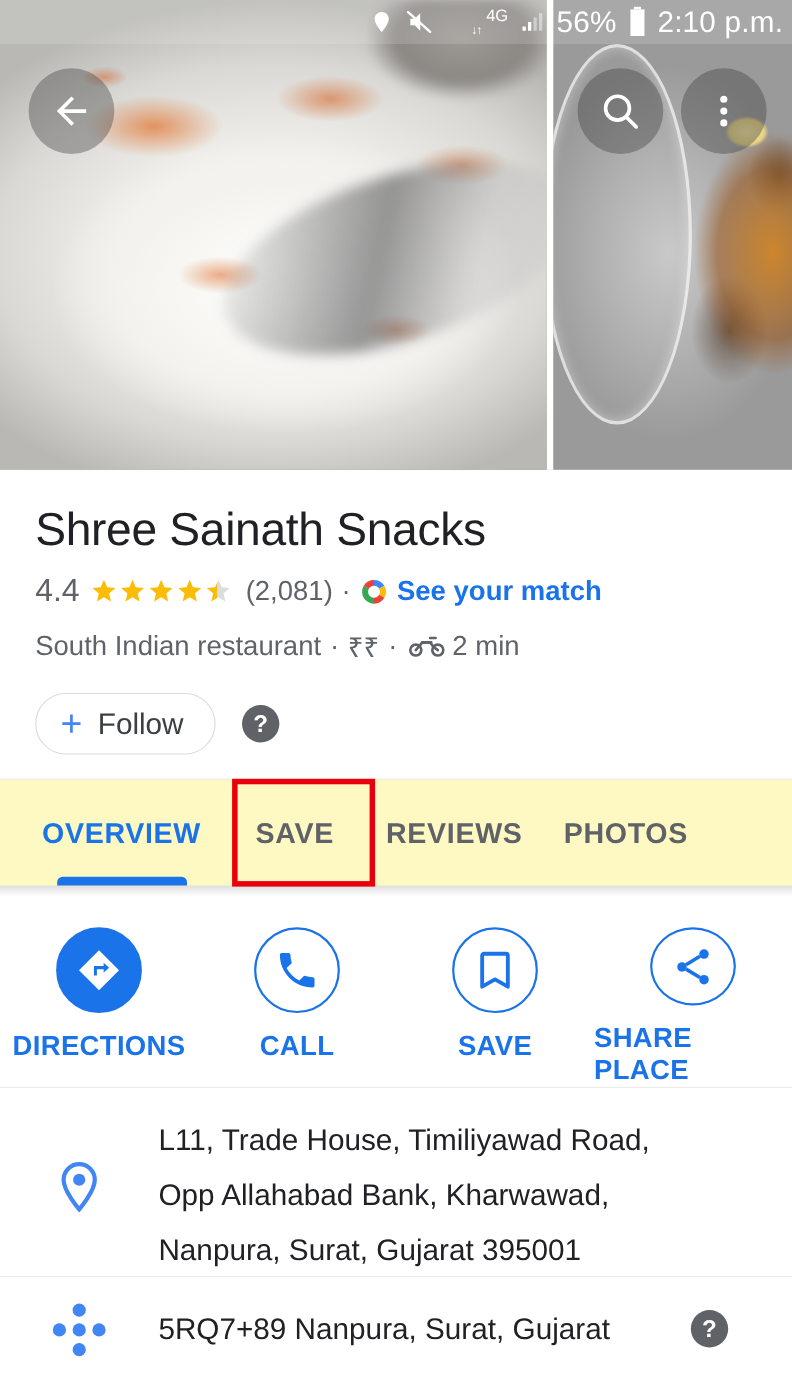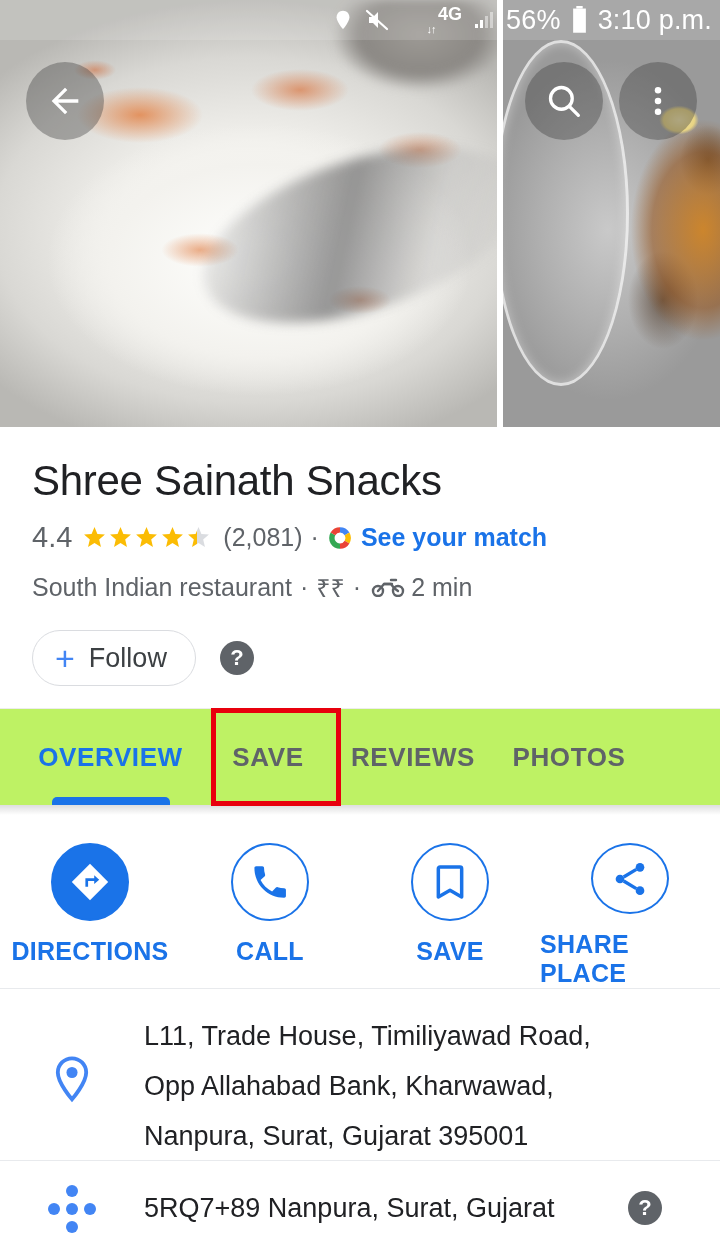--- a/index.html
+++ b/index.html
@@ -69,21 +69,21 @@
   
   .statusbar {
     position:absolute; top:0; left:0; width:720px; height:40px;
     display:flex; align-items:center; justify-content:flex-end;
     padding-right:8px; gap:0px; z-index:30;
     color:#ffffff;
   }
   .sb-scrim{ position:absolute; inset:0; background:rgba(255,255,255,.14); }
   .sb-items{ position:relative; display:flex; align-items:center; gap:10px; z-index:2; }
   .sb-text { font-size:27px; letter-spacing:.2px; font-family:"Liberation Sans",sans-serif; }
-  .sb-4g { font-size:18px; font-weight:bold; line-height:1;margin-left:38px; }
+  .sb-4g { font-size:15px; font-weight:normal; line-height:1;margin-left:38px; }
   .sb-4g-wrap{ display:flex; flex-direction:column; align-items:center; gap:1px; }
   .sb-arrows{ font-size:11px; line-height:1; letter-spacing:-1px; }
 
   
   .place { position:absolute; top:427px; left:0; width:720px; }
   .place-title {
     font-size:42px; color:#202124; padding:30px 52px 0 32px; letter-spacing:-.3px; font-weight:400;
   }
   .rating-row { display:flex; align-items:center; padding:16px 32px 0 32px; gap:0; }
   .rating-num { font-size:29px; color:#5f6368; }
@@ -106,21 +106,21 @@
     font-size:27px; color:#3c4043;
   }
   .plus { color:#4285f4; font-size:34px; line-height:1; font-weight:300; }
   .help-circle {
     width:34px; height:34px; border-radius:50%; background:#5f6368;
     color:#fff; font-size:22px; display:flex; align-items:center; justify-content:center;
     font-weight:bold;
   }
 
   
-  .tabs-wrap { position:absolute; top:708px; left:0; width:720px; height:97px; background:#bef264; border-top:1px solid #ececec; overflow:hidden; }
+  .tabs-wrap { position:absolute; top:708px; left:0; width:720px; height:97px; background:#fef9c3; border-top:1px solid #ececec; overflow:hidden; }
   .tabs { display:flex; align-items:flex-start; height:97px; padding-left:18px; }
   .tab {
     position:relative; height:97px; display:flex; align-items:center; justify-content:center;
     font-size:26px; font-weight:bold; color:#5f6368; letter-spacing:.6px; white-space:nowrap;
   }
   .tab.active { color:#1a73e8; }
   .tab-t0 { width:185px; }
   .tab-t1 { width:130px; }
   .tab-t2 { width:160px; }
   .tab-t3 { width:152px; }
@@ -209,21 +209,21 @@
     </div>
     <svg width="24" height="24" viewBox="0 0 24 24">
       <path d="M3 20h3v-4H3v4zm5 0h3v-8H8v8z" fill="#ffffff"></path>
       <path d="M13 20h3V8h-3v12zm5 0h3V4h-3v16z" fill="rgba(255,255,255,.45)"></path>
     </svg>
     <span class="sb-text">56%</span>
     <svg width="17" height="28" viewBox="0 0 12 22">
       <rect x="3.5" y="0" width="5" height="2" fill="#ffffff"></rect>
       <rect x="1" y="2" width="10" height="19" fill="#ffffff"></rect>
     </svg>
-    <span class="sb-text">3:10 p.m.</span>
+    <span class="sb-text">2:10 p.m.</span>
   </div>
 </div>
 
 <div class="place">
   <div class="place-title">Shree Sainath Snacks</div>
 
   <div class="rating-row">
     <span class="rating-num">4.4</span>
     <span class="stars">
       <svg class="star" viewBox="0 0 24 24">

